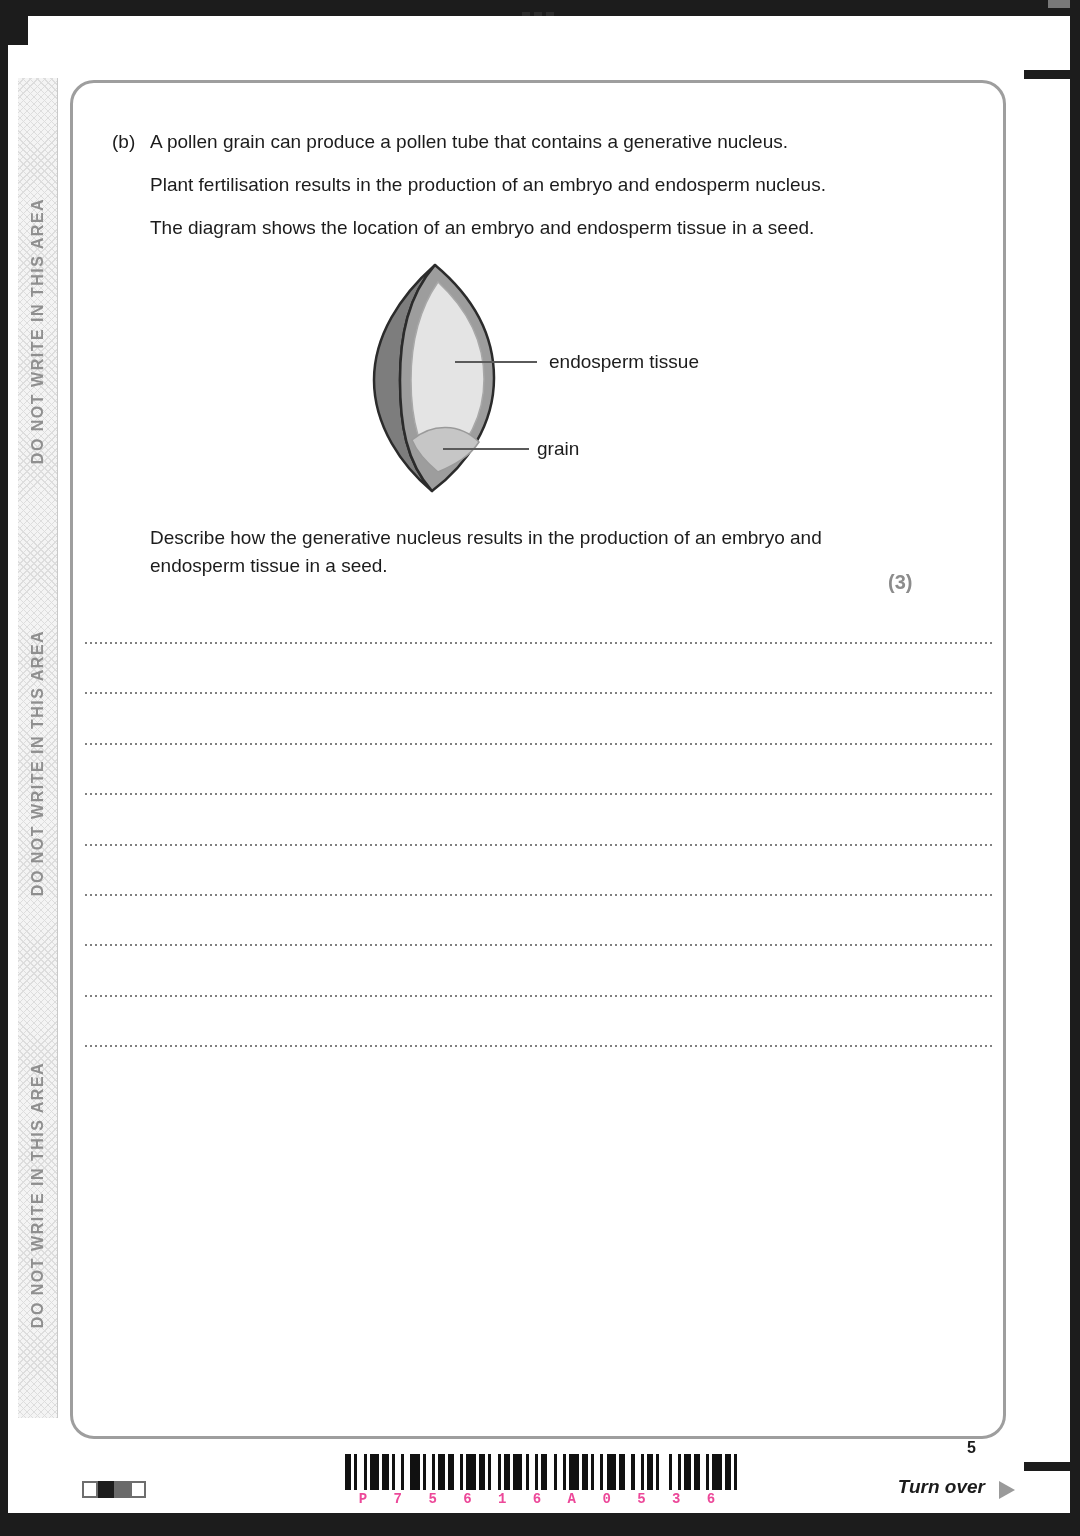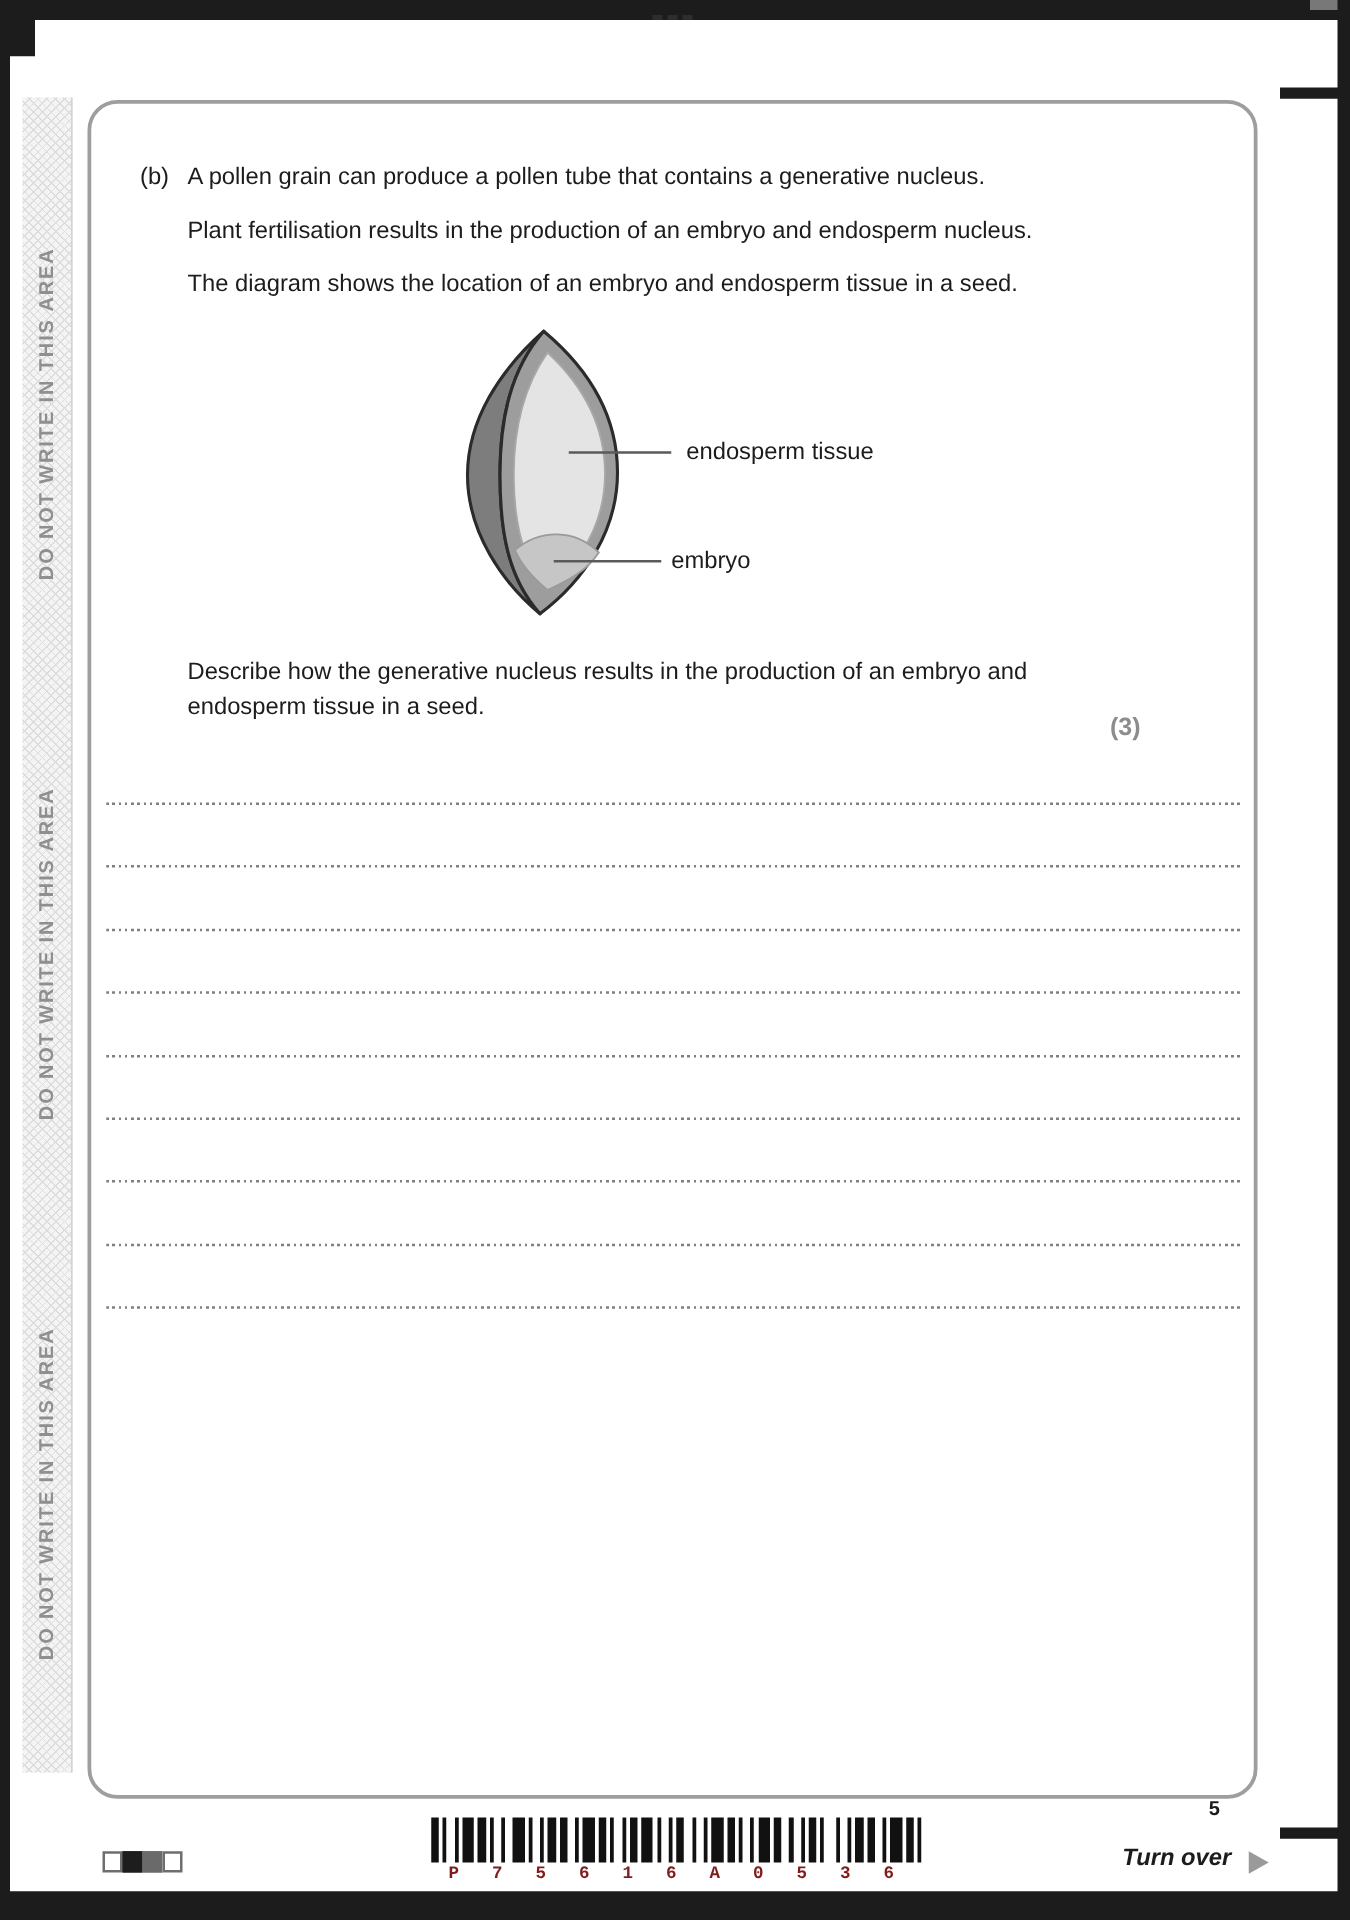--- a/index.html
+++ b/index.html
@@ -48,21 +48,21 @@
   
   .answer-line{left:85px;width:910px;height:2px;
     background-image:repeating-linear-gradient(90deg,#808080 0,#808080 2px,transparent 2px,transparent 5px);}
   
   .squares{left:82px;top:1481px;display:flex;}
   .squares span{display:block;width:16px;height:17px;box-sizing:border-box;border:2px solid #6e6e6e;}
   .barcode{left:345px;top:1454px;width:393px;}
   .bars{display:flex;height:36px;align-items:stretch;}
   .bars i{display:block;height:100%;}
   .barcode-text{font-family:"Liberation Mono",monospace;font-size:14px;font-weight:700;
-    text-align:center;letter-spacing:9px;white-space:nowrap;margin-top:1px;color:#7f1d1d;}
+    text-align:center;letter-spacing:9px;white-space:nowrap;margin-top:1px;color:#ec4899;}
   .page-num{left:940px;top:1439px;width:36px;text-align:right;font-size:16px;font-weight:700;}
   .turn-over{left:820px;top:1476px;width:165px;text-align:right;font-size:19px;font-weight:700;font-style:italic;}
   .turn-arrow{left:999px;top:1481px;width:0;height:0;border-top:9px solid transparent;
     border-bottom:9px solid transparent;border-left:16px solid #9a9a9a;}
 </style>
 </head>
 <body>
 
 <div class="abs frame frame-top"></div>
 <div class="abs frame frame-top-left"></div>
@@ -92,21 +92,21 @@
 
 <svg class="abs seed-svg" width="150" height="250" viewBox="0 0 150 250">
   <path d="M 73 13 C 38 44, 12 84, 12 128 C 12 174, 40 214, 70 239 C 44 210, 38 172, 38 128 C 38 84, 46 44, 73 13 Z" stroke-width="2.5" stroke-linejoin="round" fill="#7d7d7d" stroke="#2b2b2b"></path>
   <path d="M 73 13 C 110 44, 132 82, 132 126 C 132 172, 106 212, 70 239 C 44 210, 38 172, 38 128 C 38 84, 46 44, 73 13 Z" stroke-width="2.5" stroke-linejoin="round" fill="#9d9d9d" stroke="#2b2b2b"></path>
   <path d="M 76 30 C 104 56, 122 88, 122 127 C 122 166, 104 196, 76 220 C 56 198, 49 166, 49 128 C 49 88, 58 56, 76 30 Z" stroke="#a8a8a8" stroke-width="1.5" fill="#e4e4e4"></path>
   <path d="M 50 188 C 70 171, 98 171, 117 190 C 108 204, 94 212, 76 220 C 64 210, 55 200, 50 188 Z" stroke="#9a9a9a" stroke-width="1.5" fill="#c6c6c6"></path>
 </svg>
 <div class="abs leader leader-endosperm"></div>
 <div class="abs leader leader-embryo"></div>
 <div class="abs dlabel dlabel-endosperm">endosperm tissue</div>
-<div class="abs dlabel dlabel-embryo">embryo</div>
+<div class="abs dlabel dlabel-embryo">grain</div>
 
 <div class="abs prompt">Describe how the generative nucleus results in the production of an embryo and endosperm tissue in a seed.</div>
 <div class="abs marks">(3)</div>
 
 <div id="answer-lines">
     <div class="abs answer-line" style="top: 642px;"></div>
     <div class="abs answer-line" style="top: 692px;"></div>
     <div class="abs answer-line" style="top: 743px;"></div>
     <div class="abs answer-line" style="top: 793px;"></div>
     <div class="abs answer-line" style="top: 844px;"></div>

